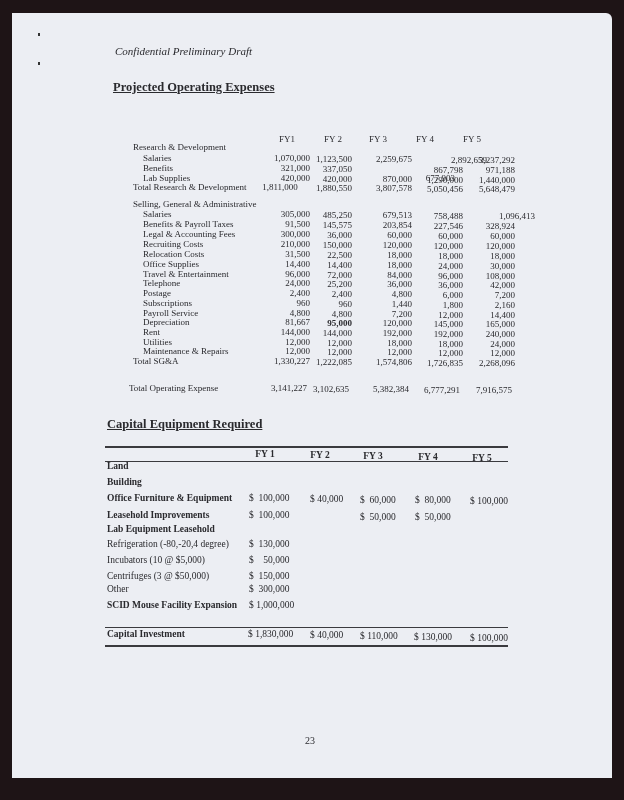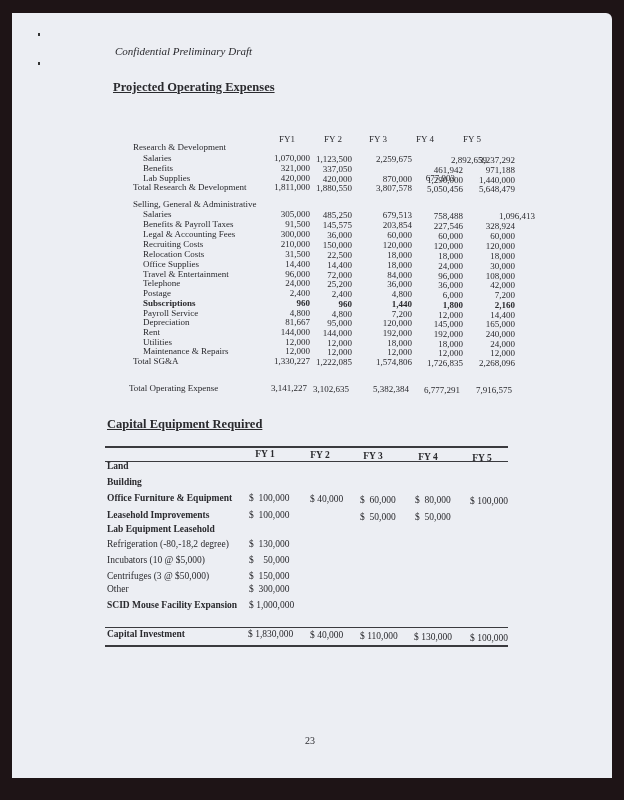--- a/index.html
+++ b/index.html
@@ -71,34 +71,34 @@
       <div class="val" style="left: 292px; top: 0.6px;">1,123,500</div>
       <div class="val" style="left: 352px; top: 1.2px;">2,259,675</div>
       <div class="val" style="left: 427px; top: 1.8px;">2,892,659</div>
       <div class="val" style="left: 455px; top: 2.4px;">3,237,292</div>
     </div>
     <div class="row" style="top: 164px;">
       <div class="lbl" style="left: 143px;">Benefits</div>
       <div class="val" style="left: 250px; top: 0px;">321,000</div>
       <div class="val" style="left: 292px; top: 0.6px;">337,050</div>
       <div class="val" style="left: 352px; top: 10px; padding-left: 43px;">677,903</div>
-      <div class="val" style="left: 403px; top: 1.8px;">461,942</div>
+      <div class="val" style="left: 403px; top: 1.8px;">867,798</div>
       <div class="val" style="left: 455px; top: 2.4px;">971,188</div>
     </div>
     <div class="row" style="top: 174px;">
       <div class="lbl" style="left: 143px;">Lab Supplies</div>
       <div class="val" style="left: 250px; top: 0px;">420,000</div>
       <div class="val" style="left: 292px; top: 0.6px;">420,000</div>
       <div class="val" style="left: 352px; top: 1.2px;">870,000</div>
       <div class="val" style="left: 403px; top: 1.8px;">1,290,000</div>
       <div class="val" style="left: 455px; top: 2.4px;">1,440,000</div>
     </div>
     <div class="row" style="top: 183px;">
       <div class="lbl" style="left: 133px;">Total Research &amp; Development</div>
-      <div class="val" style="left: 250px; top: 0px;">1,811,000</div>
+      <div class="val" style="left: 250px; top: 0px; text-align: center;">1,811,000</div>
       <div class="val" style="left: 292px; top: 0.6px;">1,880,550</div>
       <div class="val" style="left: 352px; top: 1.2px;">3,807,578</div>
       <div class="val" style="left: 403px; top: 1.8px;">5,050,456</div>
       <div class="val" style="left: 455px; top: 2.4px;">5,648,479</div>
     </div>
     <div class="row" style="top: 200px;">
       <div class="lbl" style="left: 133px;">Selling, General &amp; Administrative</div>
       <div class="val" style="left: 250px; top: 0px;"></div>
       <div class="val" style="left: 292px; top: 0.6px;"></div>
       <div class="val" style="left: 352px; top: 1.2px;"></div>
@@ -170,40 +170,40 @@
       <div class="val" style="left: 455px; top: 2.4px;">42,000</div>
     </div>
     <div class="row" style="top: 289px;">
       <div class="lbl" style="left: 143px;">Postage</div>
       <div class="val" style="left: 250px; top: 0px;">2,400</div>
       <div class="val" style="left: 292px; top: 0.6px;">2,400</div>
       <div class="val" style="left: 352px; top: 1.2px;">4,800</div>
       <div class="val" style="left: 403px; top: 1.8px;">6,000</div>
       <div class="val" style="left: 455px; top: 2.4px;">7,200</div>
     </div>
-    <div class="row" style="top: 299px; font-weight: bold;">
+    <div class="row" style="top: 299px;">
       <div class="lbl" style="left: 143px;">Subscriptions</div>
       <div class="val" style="left: 250px; top: 0px;">960</div>
       <div class="val" style="left: 292px; top: 0.6px;">960</div>
       <div class="val" style="left: 352px; top: 1.2px;">1,440</div>
       <div class="val" style="left: 403px; top: 1.8px;">1,800</div>
       <div class="val" style="left: 455px; top: 2.4px;">2,160</div>
     </div>
     <div class="row" style="top: 309px;">
       <div class="lbl" style="left: 143px;">Payroll Service</div>
       <div class="val" style="left: 250px; top: 0px;">4,800</div>
       <div class="val" style="left: 292px; top: 0.6px;">4,800</div>
       <div class="val" style="left: 352px; top: 1.2px;">7,200</div>
       <div class="val" style="left: 403px; top: 1.8px;">12,000</div>
       <div class="val" style="left: 455px; top: 2.4px;">14,400</div>
     </div>
     <div class="row" style="top: 318px;">
       <div class="lbl" style="left: 143px;">Depreciation</div>
       <div class="val" style="left: 250px; top: 0px;">81,667</div>
-      <div class="val" style="left: 292px; top: 0.6px;">95,000</div>
+      <div class="val" style="left: 292px; top: 0.6px; font-weight: bold;">95,000</div>
       <div class="val" style="left: 352px; top: 1.2px;">120,000</div>
       <div class="val" style="left: 403px; top: 1.8px;">145,000</div>
       <div class="val" style="left: 455px; top: 2.4px;">165,000</div>
     </div>
     <div class="row" style="top: 328px;">
       <div class="lbl" style="left: 143px;">Rent</div>
       <div class="val" style="left: 250px; top: 0px;">144,000</div>
       <div class="val" style="left: 292px; top: 0.6px;">144,000</div>
       <div class="val" style="left: 352px; top: 1.2px;">192,000</div>
       <div class="val" style="left: 403px; top: 1.8px;">192,000</div>
@@ -287,21 +287,21 @@
     </div>
     <div class="row" style="top: 524px;">
       <div class="lbl bold">Lab Equipment Leasehold</div>
       <div class="cell" style="left: 249px; top: 0px; white-space: pre;"></div>
       <div class="cell" style="left: 310px; top: 0.8px; white-space: pre;"></div>
       <div class="cell" style="left: 360px; top: 1.6px; white-space: pre;"></div>
       <div class="cell" style="left: 415px; top: 2.4px; white-space: pre;"></div>
       <div class="cell" style="left: 470px; top: 3.2px; white-space: pre;"></div>
     </div>
     <div class="row" style="top: 539px;">
-      <div class="lbl">Refrigeration (-80,-18,2 degree)</div>
+      <div class="lbl">Refrigeration (-80,-20,4 degree)</div>
       <div class="cell" style="left: 249px; top: 0px; white-space: pre;">$  130,000</div>
       <div class="cell" style="left: 310px; top: 0.8px; white-space: pre;"></div>
       <div class="cell" style="left: 360px; top: 1.6px; white-space: pre;"></div>
       <div class="cell" style="left: 415px; top: 2.4px; white-space: pre;"></div>
       <div class="cell" style="left: 470px; top: 3.2px; white-space: pre;"></div>
     </div>
     <div class="row" style="top: 555px;">
       <div class="lbl">Incubators (10 @ $5,000)</div>
       <div class="cell" style="left: 249px; top: 0px; white-space: pre;">$    50,000</div>
       <div class="cell" style="left: 310px; top: 0.8px; white-space: pre;"></div>

